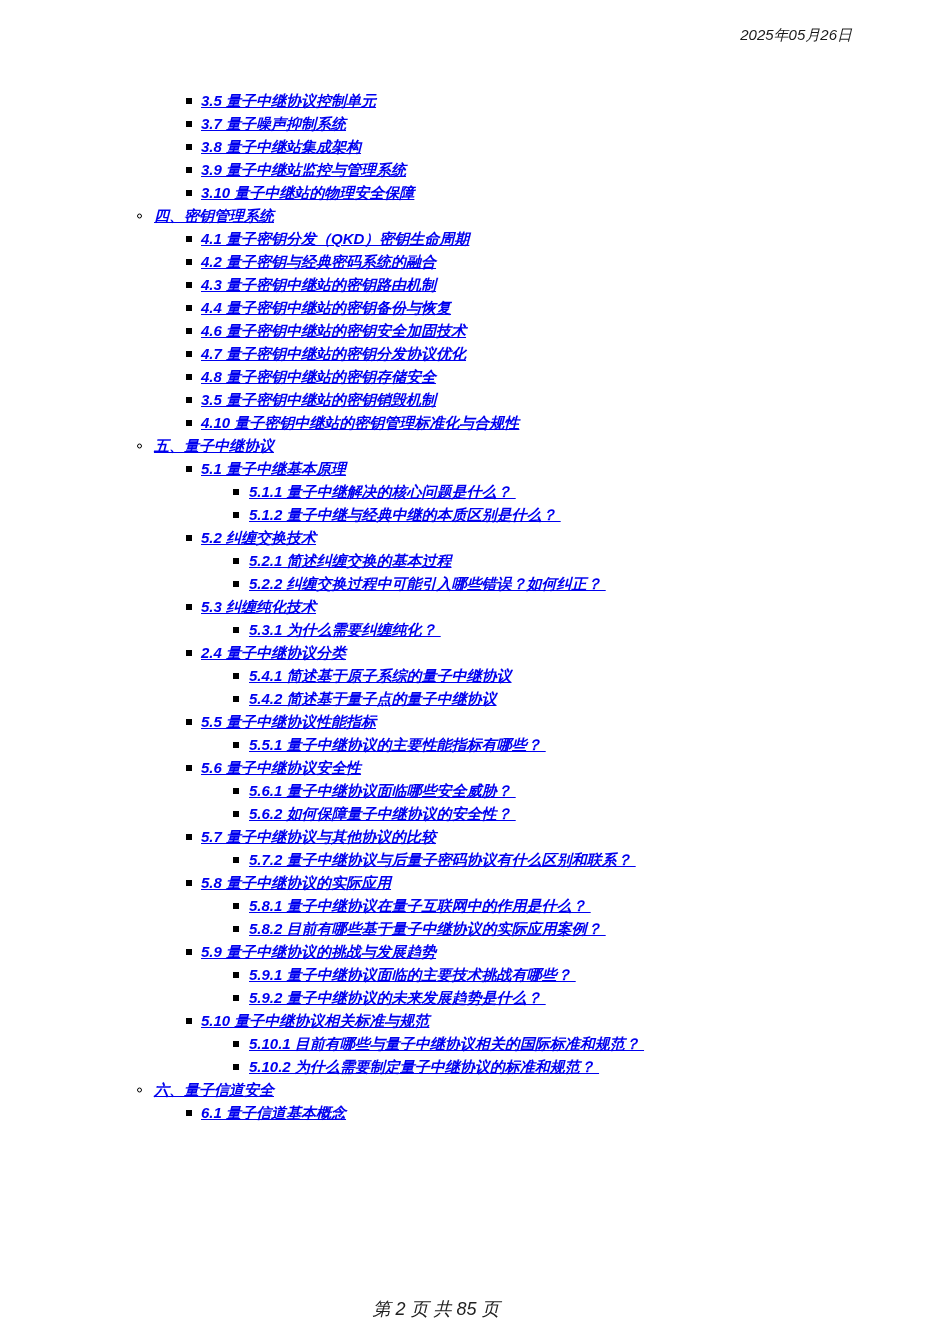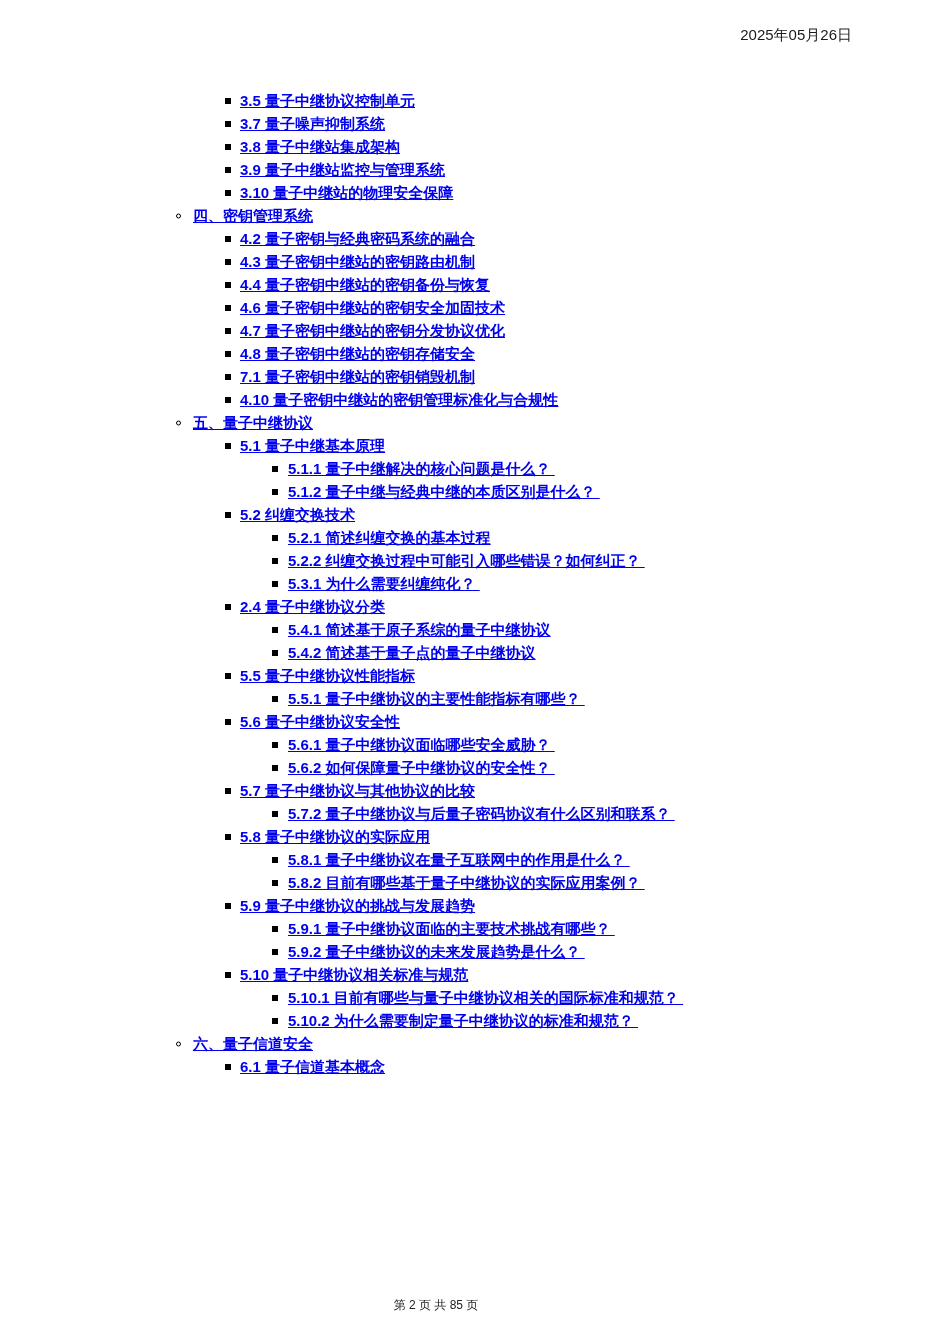--- a/index.html
+++ b/index.html
@@ -3,32 +3,32 @@
 <meta charset="utf-8">
 <style>
   * { margin: 0; padding: 0; box-sizing: border-box; }
   html, body {
     width: 950px; height: 1340px;
     background: #ffffff;
     font-family: "Liberation Sans", "DejaVu Sans", sans-serif;
     overflow: hidden;
     position: relative;
   }
-  .page { position: absolute; inset: 0; width: 872px; height: 1340px; background: #fff; }
+  .page { position: absolute; inset: 0; width: 872px; height: 1340px; background: #fff; font-style: italic; }
 
   .date-header {
     position: absolute;
     top: 26px; right: 20px;
     font-size: 15px;
     color: #1a1a1a;
   }
 
   .toc-list {
     position: absolute;
-    top: 89px; left: 0; right: 0; padding-left: 39px;
+    top: 89px; left: 0; right: 0;
   }
   .row {
     position: relative;
     height: 23px;
     line-height: 23px;
     white-space: nowrap;
   }
   .row.lvl1 { padding-left: 154px; }
   .row.lvl2 { padding-left: 201px; }
   .row.lvl3 { padding-left: 249px; }
@@ -63,53 +63,55 @@
     color: #0000EE;
     text-decoration: underline;
     cursor: pointer;
   }
 
   .footer {
     position: absolute;
     top: 1297px; left: 0;
     width: 100%;
     text-align: center;
-    font-size: 12px;
+    font-size: 18px;
     color: #212121;
   }
 </style>
 </head>
 <body>
 
 <div class="page">
 
   <div class="date-header">2025年05月26日</div>
 
   <div class="toc-list">
       <div class="row lvl2"><span class="bullet"></span><a class="lnk">3.5 量子中继协议控制单元</a></div>
       <div class="row lvl2"><span class="bullet"></span><a class="lnk">3.7 量子噪声抑制系统</a></div>
       <div class="row lvl2"><span class="bullet"></span><a class="lnk">3.8 量子中继站集成架构</a></div>
       <div class="row lvl2"><span class="bullet"></span><a class="lnk">3.9 量子中继站监控与管理系统</a></div>
       <div class="row lvl2"><span class="bullet"></span><a class="lnk">3.10 量子中继站的物理安全保障</a></div>
       <div class="row lvl1"><span class="bullet"></span><a class="lnk">四、密钥管理系统</a></div>
+      <div class="row lvl2"><span class="bullet"></span><a class="lnk">4.1 量子密钥分发（QKD）密钥生命周期</a></div>
       <div class="row lvl2"><span class="bullet"></span><a class="lnk">4.2 量子密钥与经典密码系统的融合</a></div>
       <div class="row lvl2"><span class="bullet"></span><a class="lnk">4.3 量子密钥中继站的密钥路由机制</a></div>
       <div class="row lvl2"><span class="bullet"></span><a class="lnk">4.4 量子密钥中继站的密钥备份与恢复</a></div>
       <div class="row lvl2"><span class="bullet"></span><a class="lnk">4.6 量子密钥中继站的密钥安全加固技术</a></div>
       <div class="row lvl2"><span class="bullet"></span><a class="lnk">4.7 量子密钥中继站的密钥分发协议优化</a></div>
       <div class="row lvl2"><span class="bullet"></span><a class="lnk">4.8 量子密钥中继站的密钥存储安全</a></div>
-      <div class="row lvl2"><span class="bullet"></span><a class="lnk">7.1 量子密钥中继站的密钥销毁机制</a></div>
+      <div class="row lvl2"><span class="bullet"></span><a class="lnk">3.5 量子密钥中继站的密钥销毁机制</a></div>
       <div class="row lvl2"><span class="bullet"></span><a class="lnk">4.10 量子密钥中继站的密钥管理标准化与合规性</a></div>
       <div class="row lvl1"><span class="bullet"></span><a class="lnk">五、量子中继协议</a></div>
       <div class="row lvl2"><span class="bullet"></span><a class="lnk">5.1 量子中继基本原理</a></div>
       <div class="row lvl3"><span class="bullet"></span><a class="lnk">5.1.1 量子中继解决的核心问题是什么？&nbsp;</a></div>
       <div class="row lvl3"><span class="bullet"></span><a class="lnk">5.1.2 量子中继与经典中继的本质区别是什么？&nbsp;</a></div>
       <div class="row lvl2"><span class="bullet"></span><a class="lnk">5.2 纠缠交换技术</a></div>
       <div class="row lvl3"><span class="bullet"></span><a class="lnk">5.2.1 简述纠缠交换的基本过程</a></div>
       <div class="row lvl3"><span class="bullet"></span><a class="lnk">5.2.2 纠缠交换过程中可能引入哪些错误？如何纠正？&nbsp;</a></div>
+      <div class="row lvl2"><span class="bullet"></span><a class="lnk">5.3 纠缠纯化技术</a></div>
       <div class="row lvl3"><span class="bullet"></span><a class="lnk">5.3.1 为什么需要纠缠纯化？&nbsp;</a></div>
       <div class="row lvl2"><span class="bullet"></span><a class="lnk">2.4 量子中继协议分类</a></div>
       <div class="row lvl3"><span class="bullet"></span><a class="lnk">5.4.1 简述基于原子系综的量子中继协议</a></div>
       <div class="row lvl3"><span class="bullet"></span><a class="lnk">5.4.2 简述基于量子点的量子中继协议</a></div>
       <div class="row lvl2"><span class="bullet"></span><a class="lnk">5.5 量子中继协议性能指标</a></div>
       <div class="row lvl3"><span class="bullet"></span><a class="lnk">5.5.1 量子中继协议的主要性能指标有哪些？&nbsp;</a></div>
       <div class="row lvl2"><span class="bullet"></span><a class="lnk">5.6 量子中继协议安全性</a></div>
       <div class="row lvl3"><span class="bullet"></span><a class="lnk">5.6.1 量子中继协议面临哪些安全威胁？&nbsp;</a></div>
       <div class="row lvl3"><span class="bullet"></span><a class="lnk">5.6.2 如何保障量子中继协议的安全性？&nbsp;</a></div>
       <div class="row lvl2"><span class="bullet"></span><a class="lnk">5.7 量子中继协议与其他协议的比较</a></div>

